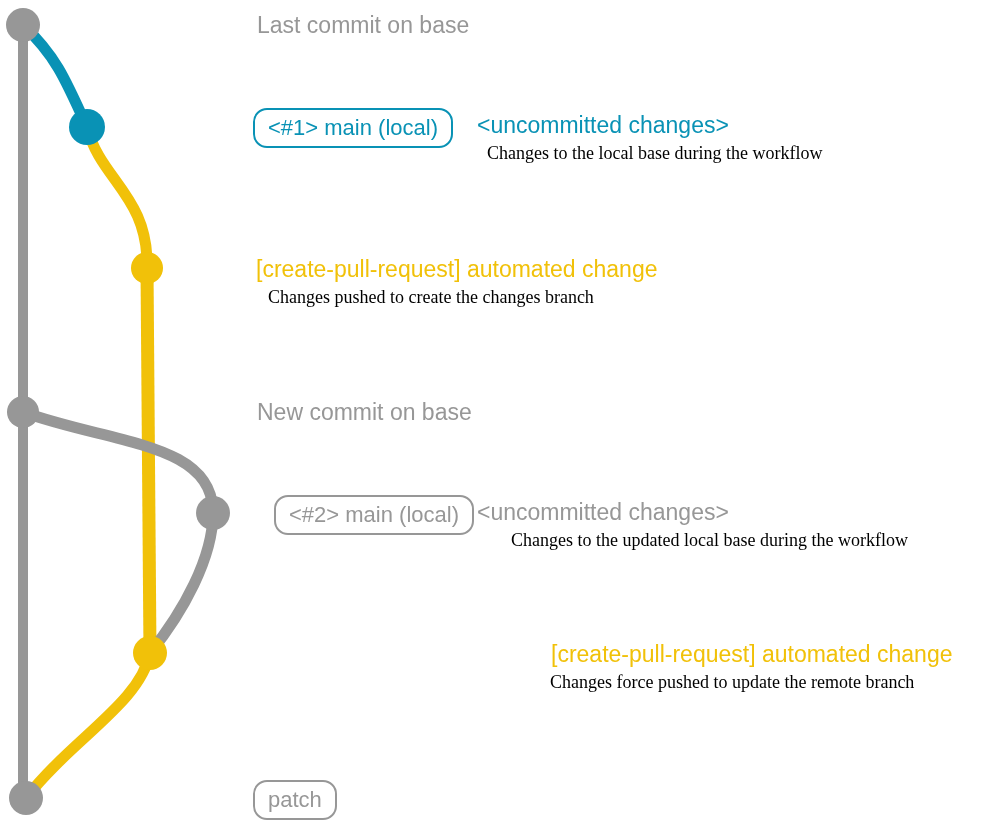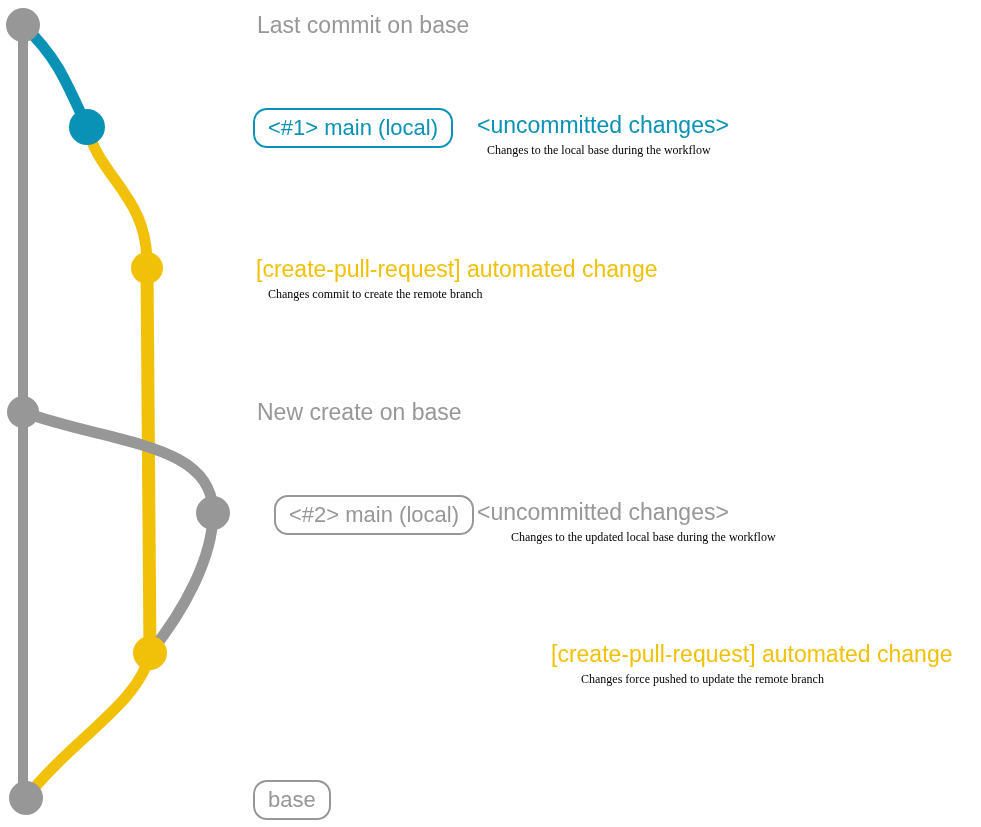--- a/index.html
+++ b/index.html
@@ -21,21 +21,21 @@
   .stroke-blue{stroke:var(--blue);fill:none;}
   .stroke-yellow{stroke:var(--yellow);fill:none;}
   .fill-gray{fill:var(--gray);}
   .fill-blue{fill:var(--blue);}
   .fill-yellow{fill:var(--yellow);}
 
   .abs{position:absolute;white-space:nowrap;}
   .note{font-size:23px;line-height:1.15;color:var(--gray);}
   .note.blue{color:var(--blue);}
   .note.yellow{color:var(--yellow);}
-  .desc{font-family:"Liberation Serif", serif;font-size:12px;color:var(--ink);line-height:1.1;}
+  .desc{font-family:"Liberation Serif", serif;font-size:18px;color:var(--ink);line-height:1.1;}
   .badge{
     display:inline-flex;align-items:center;justify-content:center;
     border:2px solid var(--gray);
     border-radius:14px;
     padding:6px 13px;
     font-size:22px;line-height:1.1;
     color:var(--gray);
     background:#ffffff;
     box-sizing:border-box;
   }
@@ -72,26 +72,26 @@
     <circle cx="26" cy="798" r="17" class="fill-gray"></circle>
   </svg>
 
   <div class="abs note" style="left:257px;top:12px;">Last commit on base</div>
 
   <div class="abs badge blue" style="left:253px;top:108px;text-align:center;">&lt;#1&gt; main (local)</div>
   <div class="abs note blue" style="left:477px;top:112px;">&lt;uncommitted changes&gt;</div>
   <div class="abs desc" style="left:487px;top:144px;">Changes to the local base during the workflow</div>
 
   <div class="abs note yellow" style="left:256px;top:256px;">[create-pull-request] automated change</div>
-  <div class="abs desc" style="left:268px;top:288px;">Changes commit to create the remote branch</div>
+  <div class="abs desc" style="left:268px;top:288px;">Changes pushed to create the changes branch</div>
 
-  <div class="abs note" style="left:257px;top:399px;">New create on base</div>
+  <div class="abs note" style="left:257px;top:399px;">New commit on base</div>
 
   <div class="abs badge" style="left:253px;top:495px;margin-left:21px;">&lt;#2&gt; main (local)</div>
   <div class="abs note" style="left:477px;top:499px;">&lt;uncommitted changes&gt;</div>
   <div class="abs desc" style="left:487px;top:531px;margin-left:24px;">Changes to the updated local base during the workflow</div>
 
   <div class="abs note yellow" style="left:551px;top:641px;">[create-pull-request] automated change</div>
-  <div class="abs desc" style="left:550px;top:673px;margin-left:31px;">Changes force pushed to update the remote branch</div>
+  <div class="abs desc" style="left:550px;top:673px;">Changes force pushed to update the remote branch</div>
 
-  <div class="abs badge" style="left:253px;top:780px;">base</div>
+  <div class="abs badge" style="left:253px;top:780px;">patch</div>
 
 </div>
 
 </body></html>

